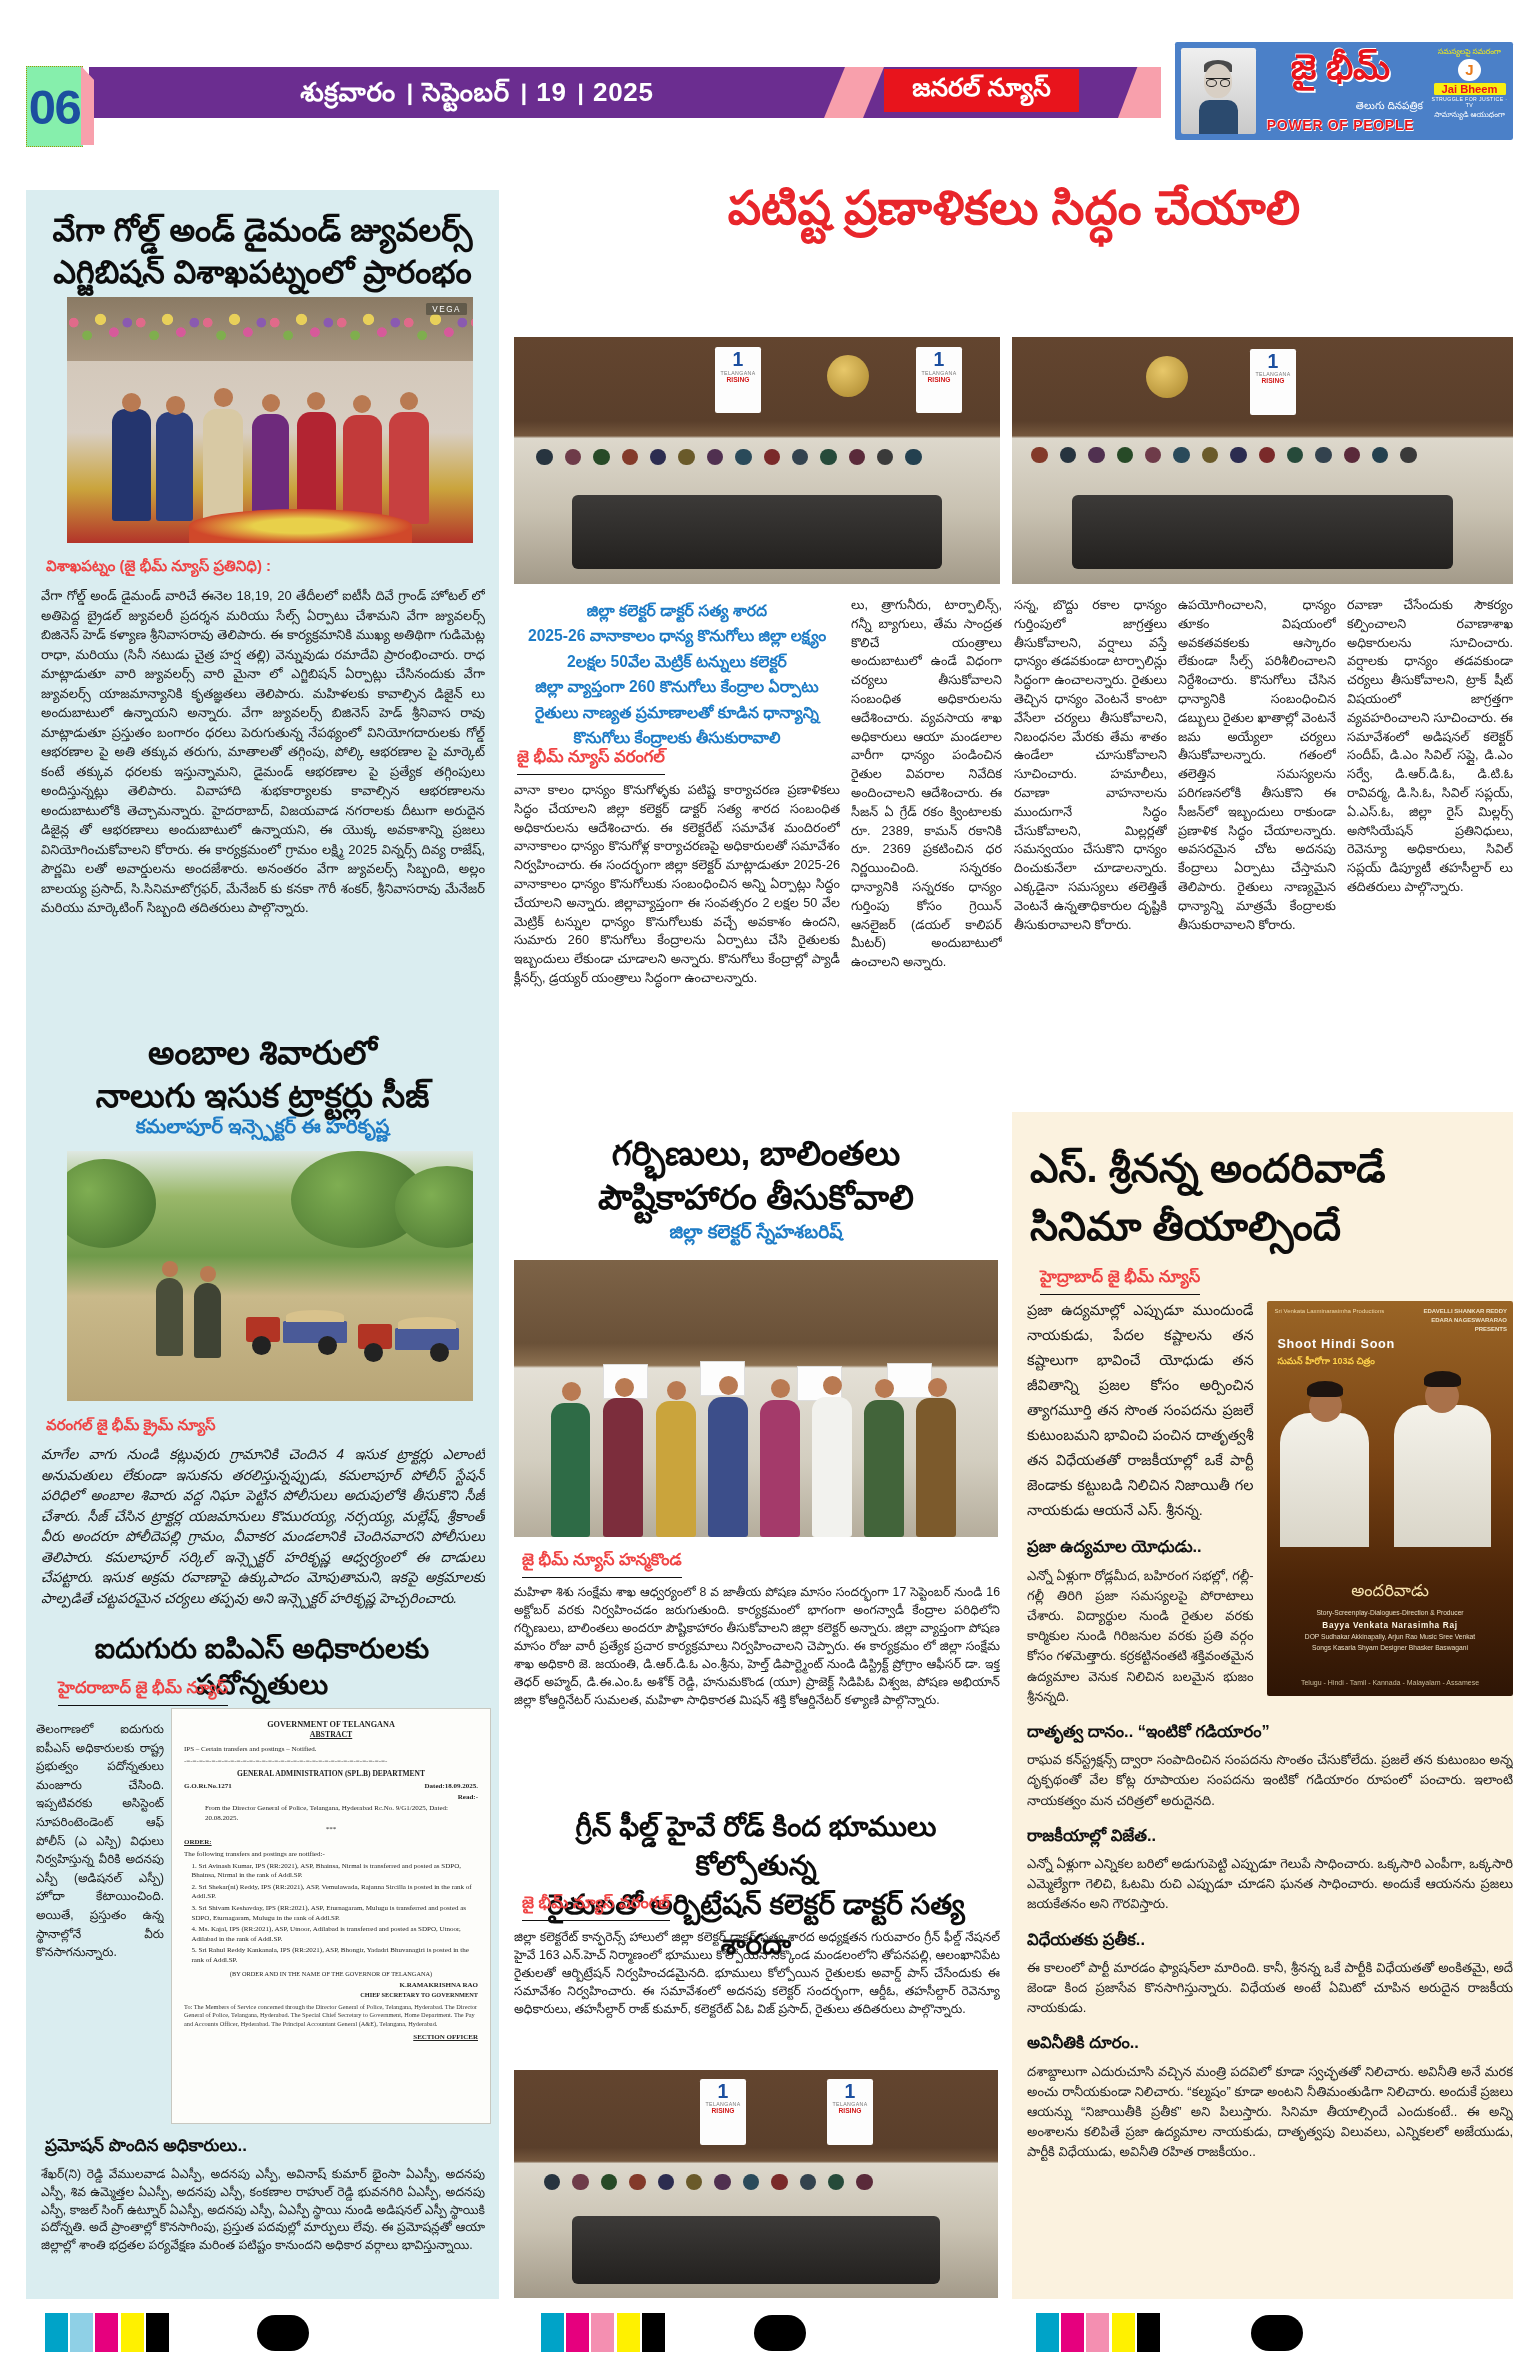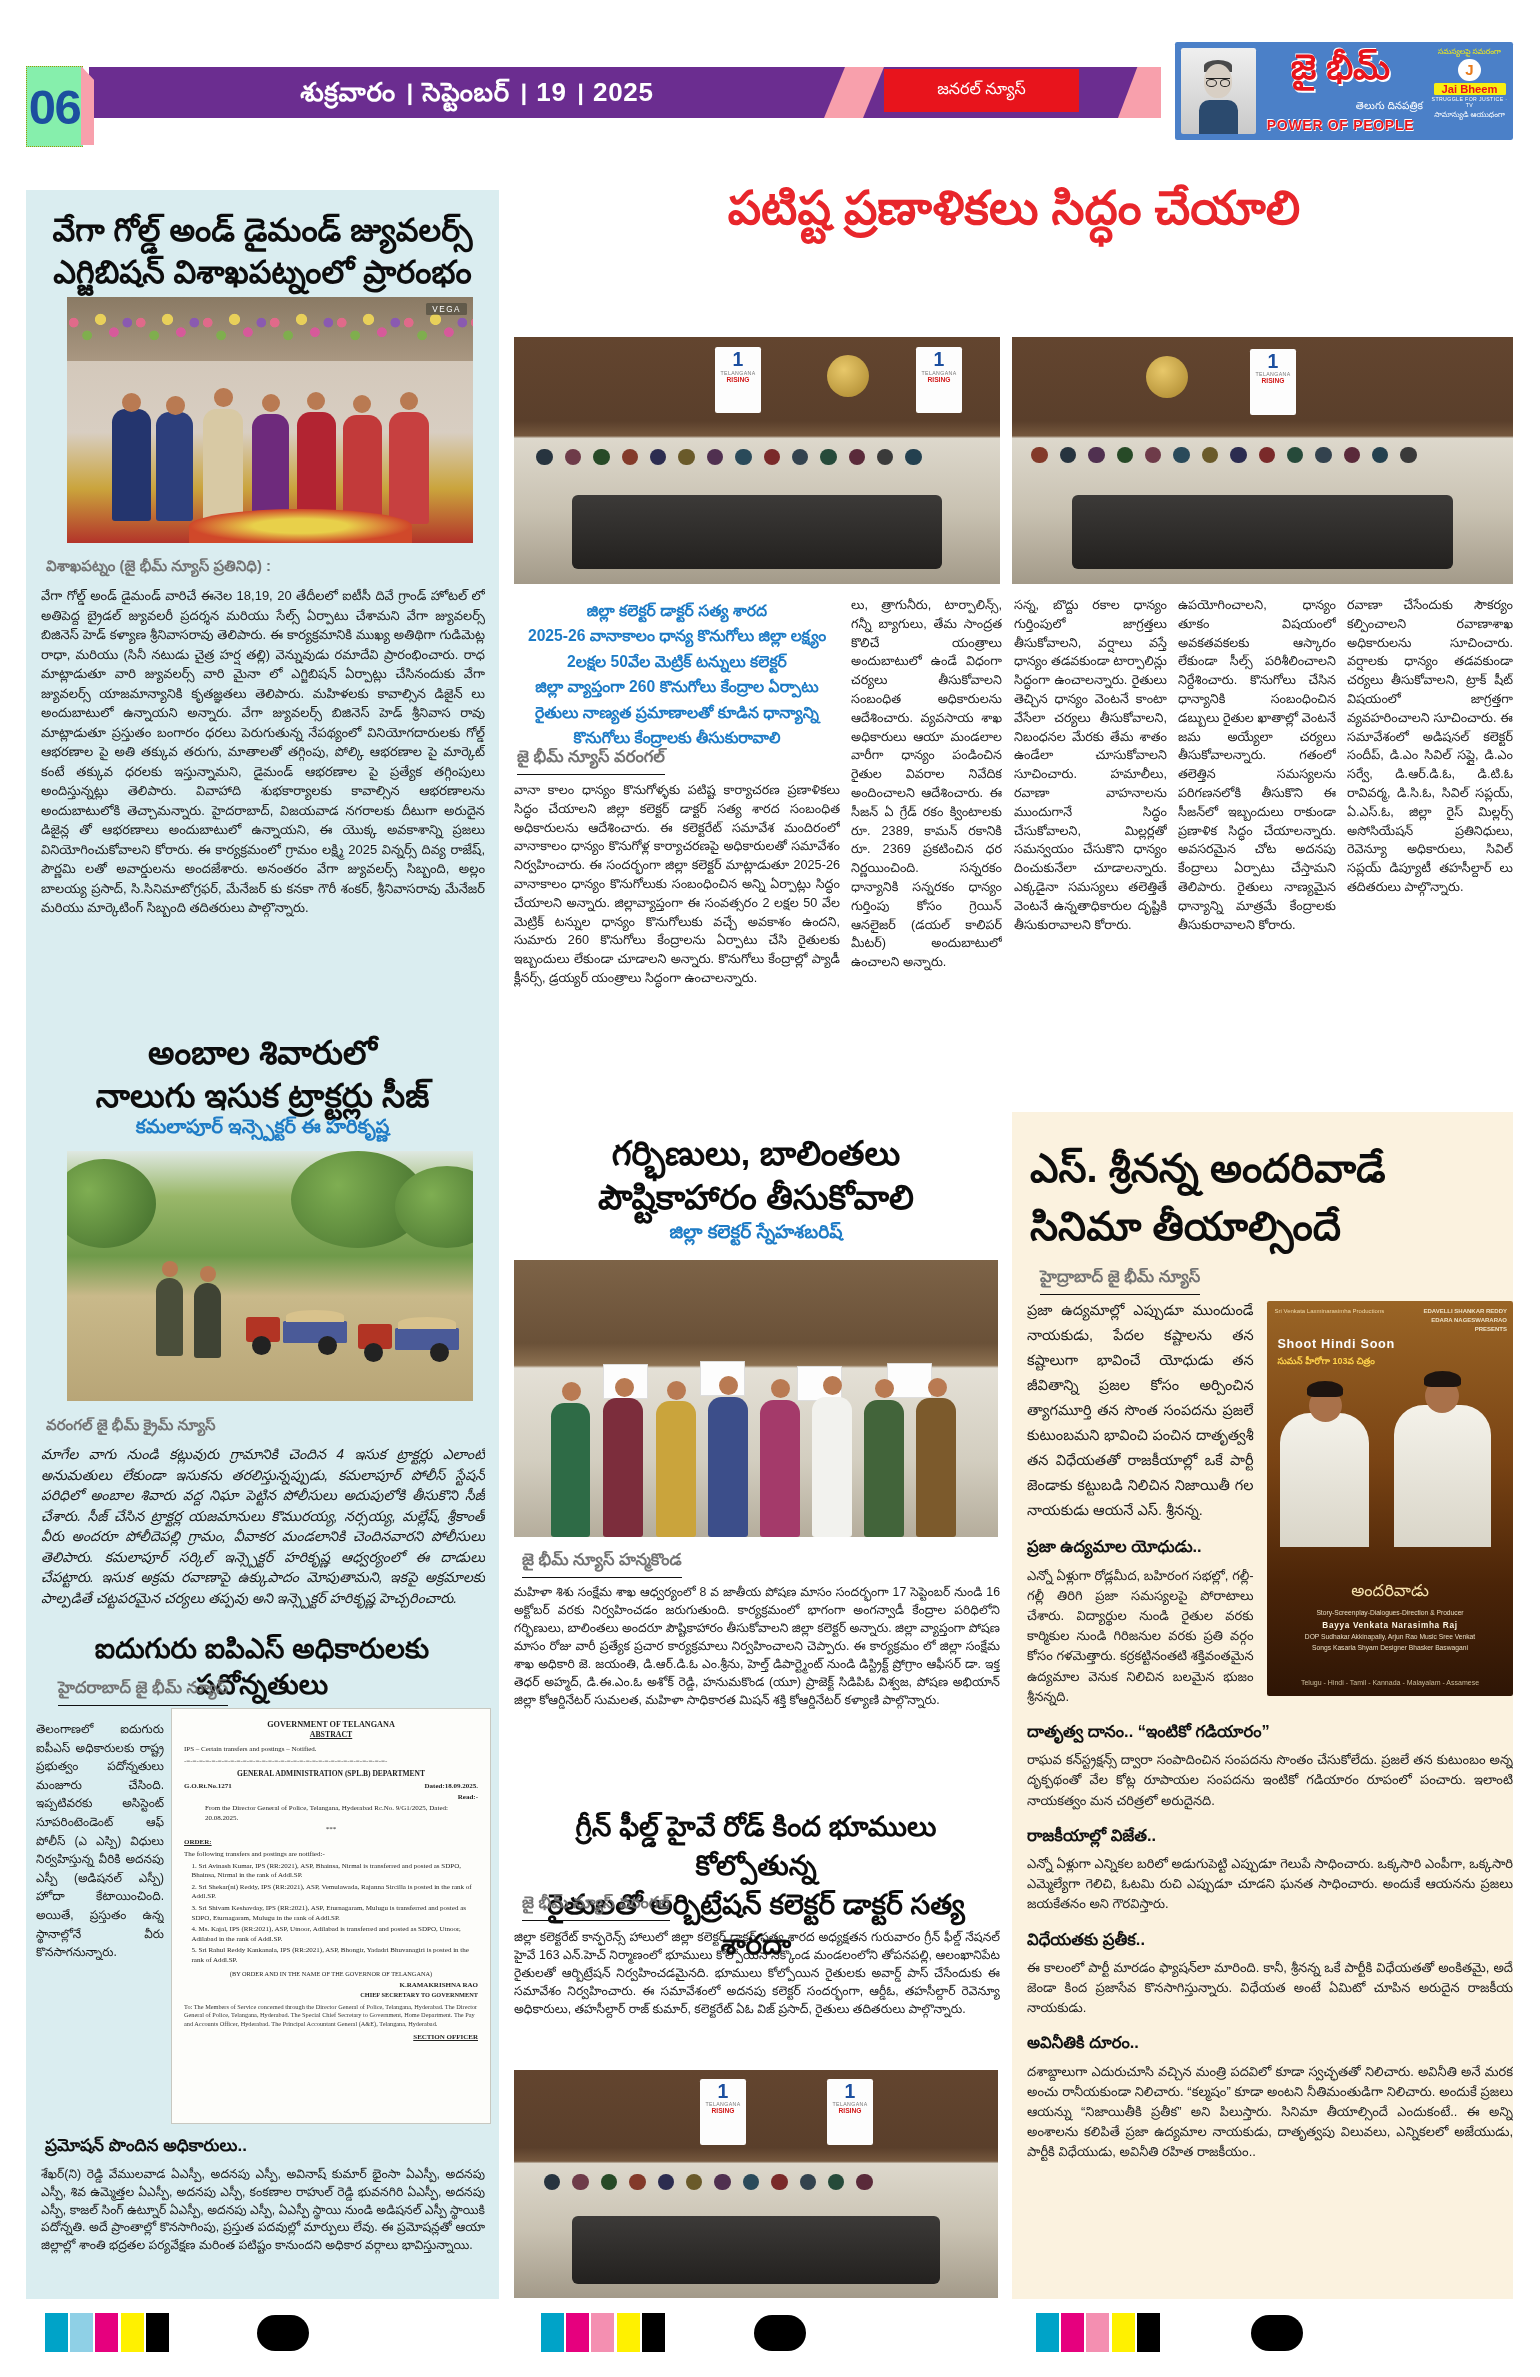--- a/index.html
+++ b/index.html
@@ -11,21 +11,21 @@
   #page-num-box .num{font-size:49px;font-weight:bold;color:#1c4f9f;letter-spacing:-1.5px;}
   #page-num-edge{position:absolute;left:81px;top:66px;width:13.4px;height:79px;background:#f8a0ac;
     clip-path:polygon(0 0,100% 18%,100% 100%,0 100%);z-index:3;}
   #top-bar{position:absolute;left:89px;top:67px;width:1072px;height:51px;background:#6b2d90;}
   #top-date{position:absolute;left:194px;top:77px;width:566px;text-align:center;color:#ffffff;
     font-size:26px;font-weight:bold;letter-spacing:0.7px;}
   .pink-accent{position:absolute;background:#f8a0ac;}
   #pa1{left:824px;top:67px;width:60px;height:51px;clip-path:polygon(35% 0,100% 0,65% 100%,0 100%);}
   #pa2{left:1118px;top:67px;width:43px;height:51px;clip-path:polygon(45% 0,100% 0,100% 100%,0 100%);}
   #section-badge{position:absolute;left:884px;top:69px;width:195px;height:43px;background:#e8141c;
-    color:#fff;display:flex;align-items:center;justify-content:center;font-size:16px;font-weight:normal;}
+    color:#fff;display:flex;align-items:center;justify-content:center;font-size:25px;font-weight:bold;}
   
   #masthead{position:absolute;left:1175px;top:42px;width:338px;height:98px;background:#4b80c8;
     border-radius:2.2px;z-index:4;}
   #ambedkar{position:absolute;left:6px;top:6px;width:75px;height:86px;background:linear-gradient(180deg,#efefef,#c9c9c9);
     border-radius:2.2px;overflow:hidden;}
   #ambedkar .bust{position:absolute;left:18px;bottom:0;width:39px;height:34px;background:#2b4a6e;border-radius:10.4px 10.4px 0 0;}
   #ambedkar .face{position:absolute;left:23px;top:16.4px;width:28px;height:34px;background:#d8cfc4;border-radius:50% 50% 45% 45%;}
   #ambedkar .hair{position:absolute;left:23px;top:12px;width:28px;height:12px;background:#4a4a4a;border-radius:50% 50% 0 0;}
   #ambedkar .glasses{position:absolute;left:25px;top:30px;width:24px;height:6.7px;border-top:1.5px solid #222;
     display:flex;gap:3px;}
@@ -38,21 +38,21 @@
   #mast-tv{position:absolute;right:4.5px;top:4.5px;width:78px;height:89px;text-align:center;}
   .tv-top{color:#f8ee12;font-size:7.5px;}
   .tv-circle{width:22.4px;height:22.4px;margin:1.5px auto;background:#fff;border-radius:50%;color:#e87b1c;
     font-weight:bold;font-size:15px;line-height:22.4px;}
   .tv-name{background:#f8ee12;color:#e8141c;font-weight:bold;font-size:11.2px;border-radius:1.5px;margin:0.7px 3px;}
   .tv-sub{color:#ffffff;font-size:5.2px;letter-spacing:0.4px;}
   .tv-bottom{color:#ffffff;font-size:7.5px;margin-top:2.2px;}
 
   
   .headline{font-weight:bold;color:#0d0d0d;text-align:center;line-height:1.3;}
-  .dateline{font-weight:bold;color:#737373;font-size:16.4px;}
+  .dateline{font-weight:bold;color:#ef4444;font-size:16.4px;}
   .dl-under{border-bottom:1.5px solid #111;padding-bottom:3.7px;display:inline-block;}
   .bodytext{color:#1a1a1a;text-align:justify;overflow:hidden;}
   .bluehead{color:#1e7cc6;font-weight:bold;text-align:center;}
 
   
   #main-headline{position:absolute;left:507px;top:173px;width:1014px;text-align:center;color:#e8262b;
     font-weight:bold;font-size:47px;line-height:1.5;}
   #summary-block{position:absolute;left:514px;top:598px;width:326px;text-align:center;color:#1e7cc6;
     font-weight:bold;font-size:15.7px;line-height:1.62;}
   #main-dateline{position:absolute;left:517px;top:747px;}

